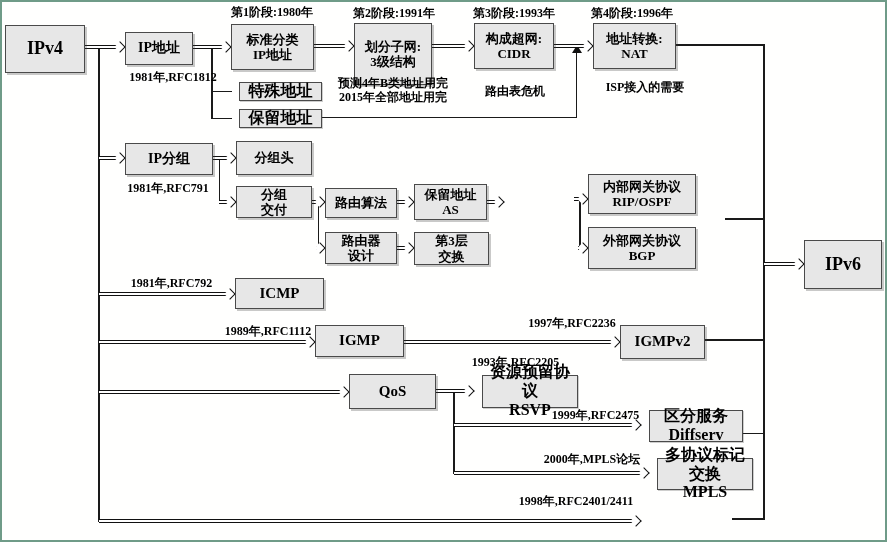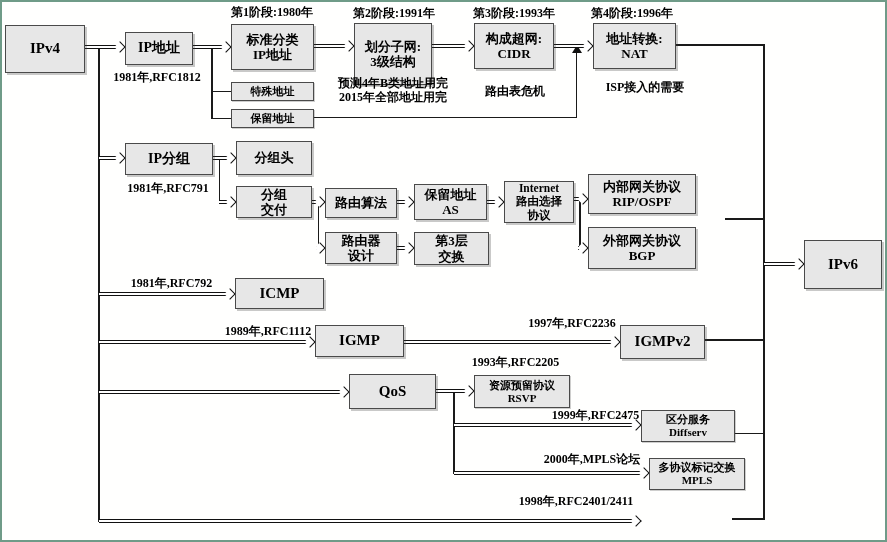--- a/index.html
+++ b/index.html
@@ -9,23 +9,23 @@
     font-family:"Liberation Serif","DejaVu Serif",serif;
   }
   .box{
     position:absolute;box-sizing:border-box;
     background:#e7e7e7;border:1.6px solid #4a4a4a;
     box-shadow:2px 2px 0 rgba(60,60,60,.28);
     display:flex;align-items:center;justify-content:center;text-align:center;
     font-weight:bold;font-size:13px;color:#000;line-height:1.18;
     white-space:pre-line;
   }
-  .box.lg{font-size:15px;}
+  .box.lg{font-size:18px;}
   .box.lat{font-size:15px;}
-  .box.sm{font-size:11px;box-shadow:1px 1px 0 rgba(60,60,60,.25);}
+  .box.sm{font-size:16px;box-shadow:1px 1px 0 rgba(60,60,60,.25);margin-left:8px;}
   .box.xs{font-size:11.5px;}
   .lbl{
     position:absolute;font-weight:bold;font-size:12px;color:#000;
     text-align:center;white-space:pre-line;line-height:1.2;
   }
   .ln{position:absolute;background:#1a1a1a;}
   .arrow{position:absolute;height:11px;}
   .arrow::before{
     content:"";position:absolute;left:0;right:3px;top:3.4px;height:2.4px;
     border-top:1.4px solid #111;border-bottom:1.4px solid #111;background:#fff;
@@ -106,44 +106,41 @@
 NAT</div>
   <div class="box sm" style="left:229px;top:80px;width:83px;height:19px">特殊地址</div>
   <div class="box sm" style="left:229px;top:107px;width:83px;height:19px">保留地址</div>
   <div class="box" style="left:123px;top:141px;width:88px;height:32px;font-size:14px">IP分组</div>
   <div class="box" style="left:234px;top:139px;width:76px;height:34px">分组头</div>
   <div class="box" style="left:234px;top:184px;width:76px;height:32px">分组
 交付</div>
   <div class="box" style="left:323px;top:186px;width:72px;height:30px">路由算法</div>
   <div class="box" style="left:412px;top:182px;width:73px;height:36px">保留地址
 AS</div>
-  <div class="box xs" style="left:502px;top:179px;width:70px;height:42px">Internet
-路由选择
-协议</div>
   <div class="box" style="left:586px;top:172px;width:108px;height:40px">内部网关协议
 RIP/OSPF</div>
   <div class="box" style="left:586px;top:225px;width:108px;height:42px">外部网关协议
 BGP</div>
   <div class="box" style="left:323px;top:230px;width:72px;height:32px">路由器
 设计</div>
   <div class="box" style="left:412px;top:230px;width:75px;height:33px">第3层
 交换</div>
   <div class="box lat" style="left:233px;top:276px;width:89px;height:31px">ICMP</div>
   <div class="box lat" style="left:313px;top:323px;width:89px;height:32px">IGMP</div>
   <div class="box lat" style="left:618px;top:323px;width:85px;height:34px">IGMPv2</div>
   <div class="box lat" style="left:347px;top:372px;width:87px;height:35px">QoS</div>
   <div class="box sm" style="left:472px;top:373px;width:96px;height:33px">资源预留协议
 RSVP</div>
   <div class="box sm" style="left:639px;top:408px;width:94px;height:32px">区分服务
 Diffserv</div>
   <div class="box sm" style="left:647px;top:456px;width:96px;height:32px">多协议标记交换
 MPLS</div>
   <div class="box lg" style="left:802px;top:238px;width:78px;height:49px">IPv6</div>
 
-  <div class="lbl" style="left:100px;top:68px;width:110px">1981年,RFC1812</div>
+  <div class="lbl" style="left:116px;top:68px;width:110px">1981年,RFC1812</div>
   <div class="lbl" style="left:325px;top:74px;width:132px">预测4年B类地址用完
 2015年全部地址用完</div>
   <div class="lbl" style="left:468px;top:82px;width:90px">路由表危机</div>
   <div class="lbl" style="left:588px;top:78px;width:110px">ISP接入的需要</div>
   <div class="lbl" style="left:116px;top:179px;width:100px">1981年,RFC791</div>
   <div class="lbl" style="left:122px;top:274px;width:95px">1981年,RFC792</div>
   <div class="lbl" style="left:216px;top:322px;width:100px">1989年,RFC1112</div>
   <div class="lbl" style="left:520px;top:314px;width:100px">1997年,RFC2236</div>
   <div class="lbl" style="left:466px;top:353px;width:95px">1993年,RFC2205</div>
   <div class="lbl" style="left:546px;top:406px;width:95px">1999年,RFC2475</div>

